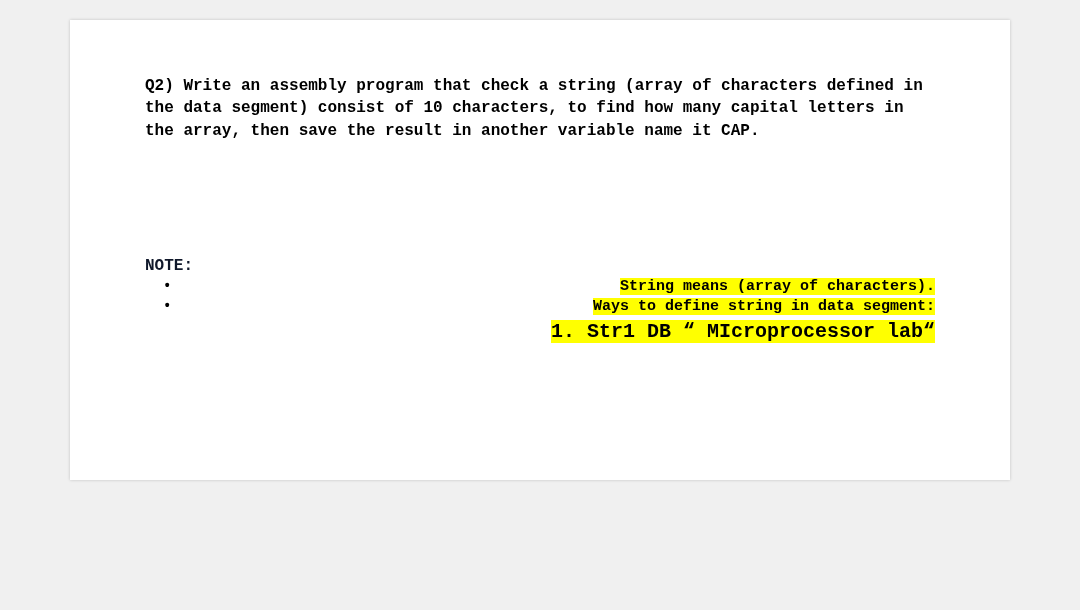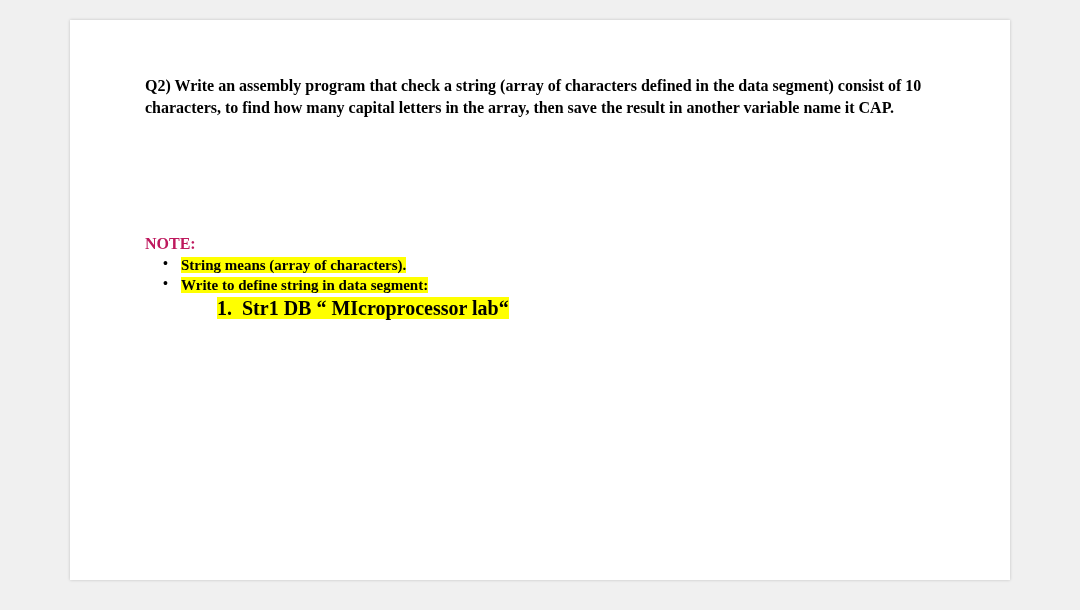--- a/index.html
+++ b/index.html
@@ -12,45 +12,47 @@
       height: 610px;
       background: #f0f0f0;
       font-family: 'Times New Roman', Times, serif;
       display: flex;
       align-items: flex-start;
       justify-content: center;
       padding-top: 20px;
     }
     .page {
       width: 940px;
-      height: 560px;
+      height: 460px;
       background: #ffffff;
       box-shadow: 0 0 3px rgba(0,0,0,0.2);
       padding: 55px 75px;
       position: relative;
+      font-family: Liberation Mono, monospace;
     }
     .question {
       font-size: 16px;
       font-weight: bold;
       line-height: 1.4;
       color: #000;
       margin-bottom: 10px;
     }
     .note-section {
       margin-top: 115px;
     }
     .note-title {
-      color: #be185d;
+      color: #0f172a;
       font-weight: bold;
       font-size: 16px;
       margin-bottom: 2px;
     }
     .bullet-list {
       list-style: none;
       padding-left: 36px;
+      text-align: right;
     }
     .bullet-item {
       position: relative;
       font-size: 15px;
       font-weight: bold;
       line-height: 1.35;
     }
     .bullet-item::before {
       content: "•";
       position: absolute;
@@ -82,21 +84,21 @@
 <div class="page">
   <div class="question">Q2) Write an assembly program that check a string (array of characters defined in the data segment) consist of 10 characters, to find how many capital letters in the array, then save the result in another variable name it CAP.</div>
 
   <div class="note-section">
     <div class="note-title">NOTE:</div>
     <ul class="bullet-list">
       <li class="bullet-item">
         <span class="highlight">String means (array of characters).</span>
       </li>
       <li class="bullet-item">
-        <span class="highlight">Write to define string in data segment:</span>
+        <span class="highlight">Ways to define string in data segment:</span>
         <ol class="numbered-list">
           <li class="numbered-item">
             <span class="highlight">
               <span class="num-marker">1.</span>
               <span>Str1 DB “ MIcroprocessor lab“</span>
             </span>
           </li>
         </ol>
       </li>
     </ul>

